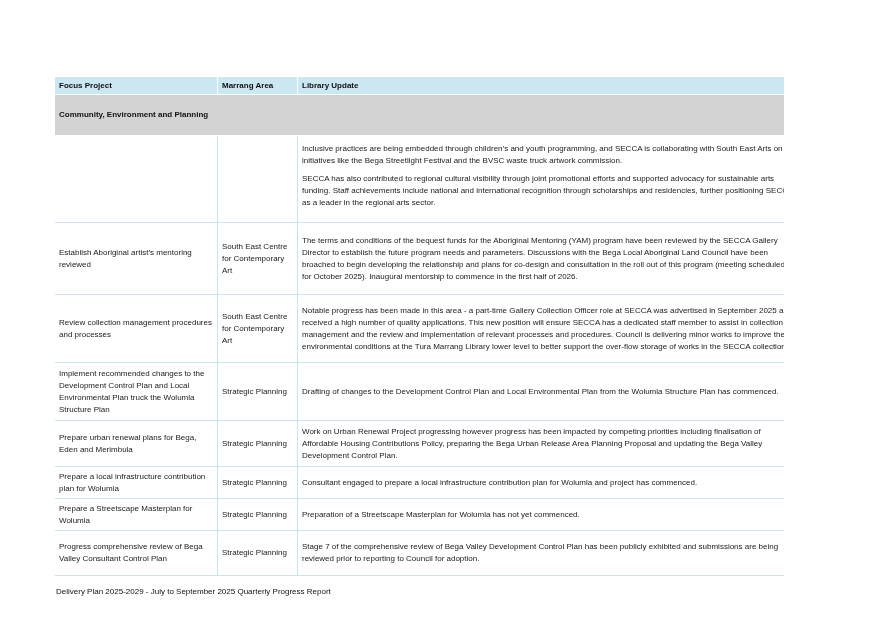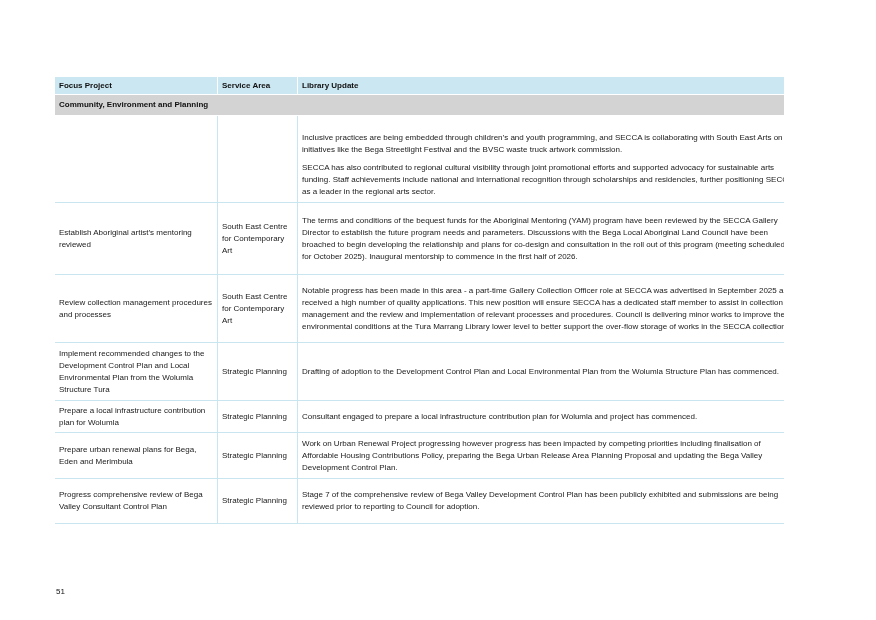--- a/index.html
+++ b/index.html
@@ -14,28 +14,28 @@
   }
   table.report td, table.report th{box-sizing:border-box;overflow:hidden;}
   th{
     background:var(--header_bg,#cbe7f1);font-weight:bold;text-align:left;
     padding:2px 4px;height:18px;border-bottom:1px solid #ffffff;
     font-size:8px;color:#111111;
   }
   th.sep{border-right:1px solid #ffffff;}
   tr.section td{
     background:var(--section_bg,#d3d3d3);font-weight:bold;
-    padding:4px 4px;height:19px;border-bottom:1px solid #ffffff;color:#111111;
+    padding:14px 4px;height:19px;border-bottom:1px solid #ffffff;color:#111111;
   }
   td{padding:2px 4px;vertical-align:middle;}
   tbody tr.data td{border-bottom:1px solid var(--row_border,#c9e6f0);}
   td.c1, td.c2{border-right:1px solid var(--row_border,#c9e6f0);}
   .c3 p{margin:0;}
   .c3 p + p{margin-top:6px;}
-  tr.r0 td{height:87px;vertical-align:top;padding-top:16px;}
+  tr.r0 td{height:87px;vertical-align:top;padding-top:7px;}
   tr.r1 td{height:72px;}
   tr.r2 td{height:68px;}
   tr.r3 td{height:58px;}
   tr.r4 td{height:32px;}
   tr.r5 td{height:46px;}
   tr.r6 td{height:32px;}
   tr.r7 td{height:45px;}
   .footer{
     position:absolute;left:56px;top:587px;width:744px;
     display:flex;justify-content:space-between;align-items:baseline;
@@ -49,21 +49,21 @@
 
   <table class="report">
     <colgroup>
       <col style="width:163px">
       <col style="width:80px">
       <col style="width:502px">
     </colgroup>
     <thead>
       <tr>
         <th class="sep">Focus Project</th>
-        <th class="sep">Service Area</th>
+        <th class="sep">Marrang Area</th>
         <th>Library Update</th>
       </tr>
     </thead>
     <tbody>
       <tr class="section">
         <td colspan="3">Community, Environment and Planning</td>
       </tr>
 
       <tr class="data r0">
         <td class="c1"></td>
@@ -84,51 +84,59 @@
 
       <tr class="data r2">
         <td class="c1">Review collection management procedures and processes</td>
         <td class="c2">South East Centre for Contemporary Art</td>
         <td class="c3">
           <p>Notable progress has been made in this area - a part-time Gallery Collection Officer role at SECCA was advertised in September 2025 and received a high number of quality applications. This new position will ensure SECCA has a dedicated staff member to assist in collection management and the review and implementation of relevant processes and procedures. Council is delivering minor works to improve the environmental conditions at the Tura Marrang Library lower level to better support the over-flow storage of works in the SECCA collection.</p>
         </td>
       </tr>
 
       <tr class="data r3">
-        <td class="c1">Implement recommended changes to the Development Control Plan and Local Environmental Plan from the Wolumla Structure Tura</td>
+        <td class="c1">Implement recommended changes to the Development Control Plan and Local Environmental Plan truck the Wolumla Structure Plan</td>
         <td class="c2">Strategic Planning</td>
         <td class="c3">
-          <p>Drafting of adoption to the Development Control Plan and Local Environmental Plan from the Wolumla Structure Plan has commenced.</p>
+          <p>Drafting of changes to the Development Control Plan and Local Environmental Plan from the Wolumla Structure Plan has commenced.</p>
+        </td>
+      </tr>
+
+      <tr class="data r5">
+        <td class="c1">Prepare urban renewal plans for Bega, Eden and Merimbula</td>
+        <td class="c2">Strategic Planning</td>
+        <td class="c3">
+          <p>Work on Urban Renewal Project progressing however progress has been impacted by competing priorities including finalisation of Affordable Housing Contributions Policy, preparing the Bega Urban Release Area Planning Proposal and updating the Bega Valley Development Control Plan.</p>
         </td>
       </tr>
 
       <tr class="data r4">
         <td class="c1">Prepare a local infrastructure contribution plan for Wolumla</td>
         <td class="c2">Strategic Planning</td>
         <td class="c3">
           <p>Consultant engaged to prepare a local infrastructure contribution plan for Wolumla and project has commenced.</p>
         </td>
       </tr>
 
-      <tr class="data r5">
-        <td class="c1">Prepare urban renewal plans for Bega, Eden and Merimbula</td>
+      <tr class="data r6">
+        <td class="c1">Prepare a Streetscape Masterplan for Wolumla</td>
         <td class="c2">Strategic Planning</td>
         <td class="c3">
-          <p>Work on Urban Renewal Project progressing however progress has been impacted by competing priorities including finalisation of Affordable Housing Contributions Policy, preparing the Bega Urban Release Area Planning Proposal and updating the Bega Valley Development Control Plan.</p>
+          <p>Preparation of a Streetscape Masterplan for Wolumla has not yet commenced.</p>
         </td>
       </tr>
-
 
       <tr class="data r7">
         <td class="c1">Progress comprehensive review of Bega Valley Consultant Control Plan</td>
         <td class="c2">Strategic Planning</td>
         <td class="c3">
           <p>Stage 7 of the comprehensive review of Bega Valley Development Control Plan has been publicly exhibited and submissions are being reviewed prior to reporting to Council for adoption.</p>
         </td>
       </tr>
     </tbody>
   </table>
 
   <div class="footer">
+    <span>Delivery Plan 2025-2029 - July to September 2025 Quarterly Progress Report</span>
     <span>51</span>
   </div>
 
 </div>
 
 </body></html>

